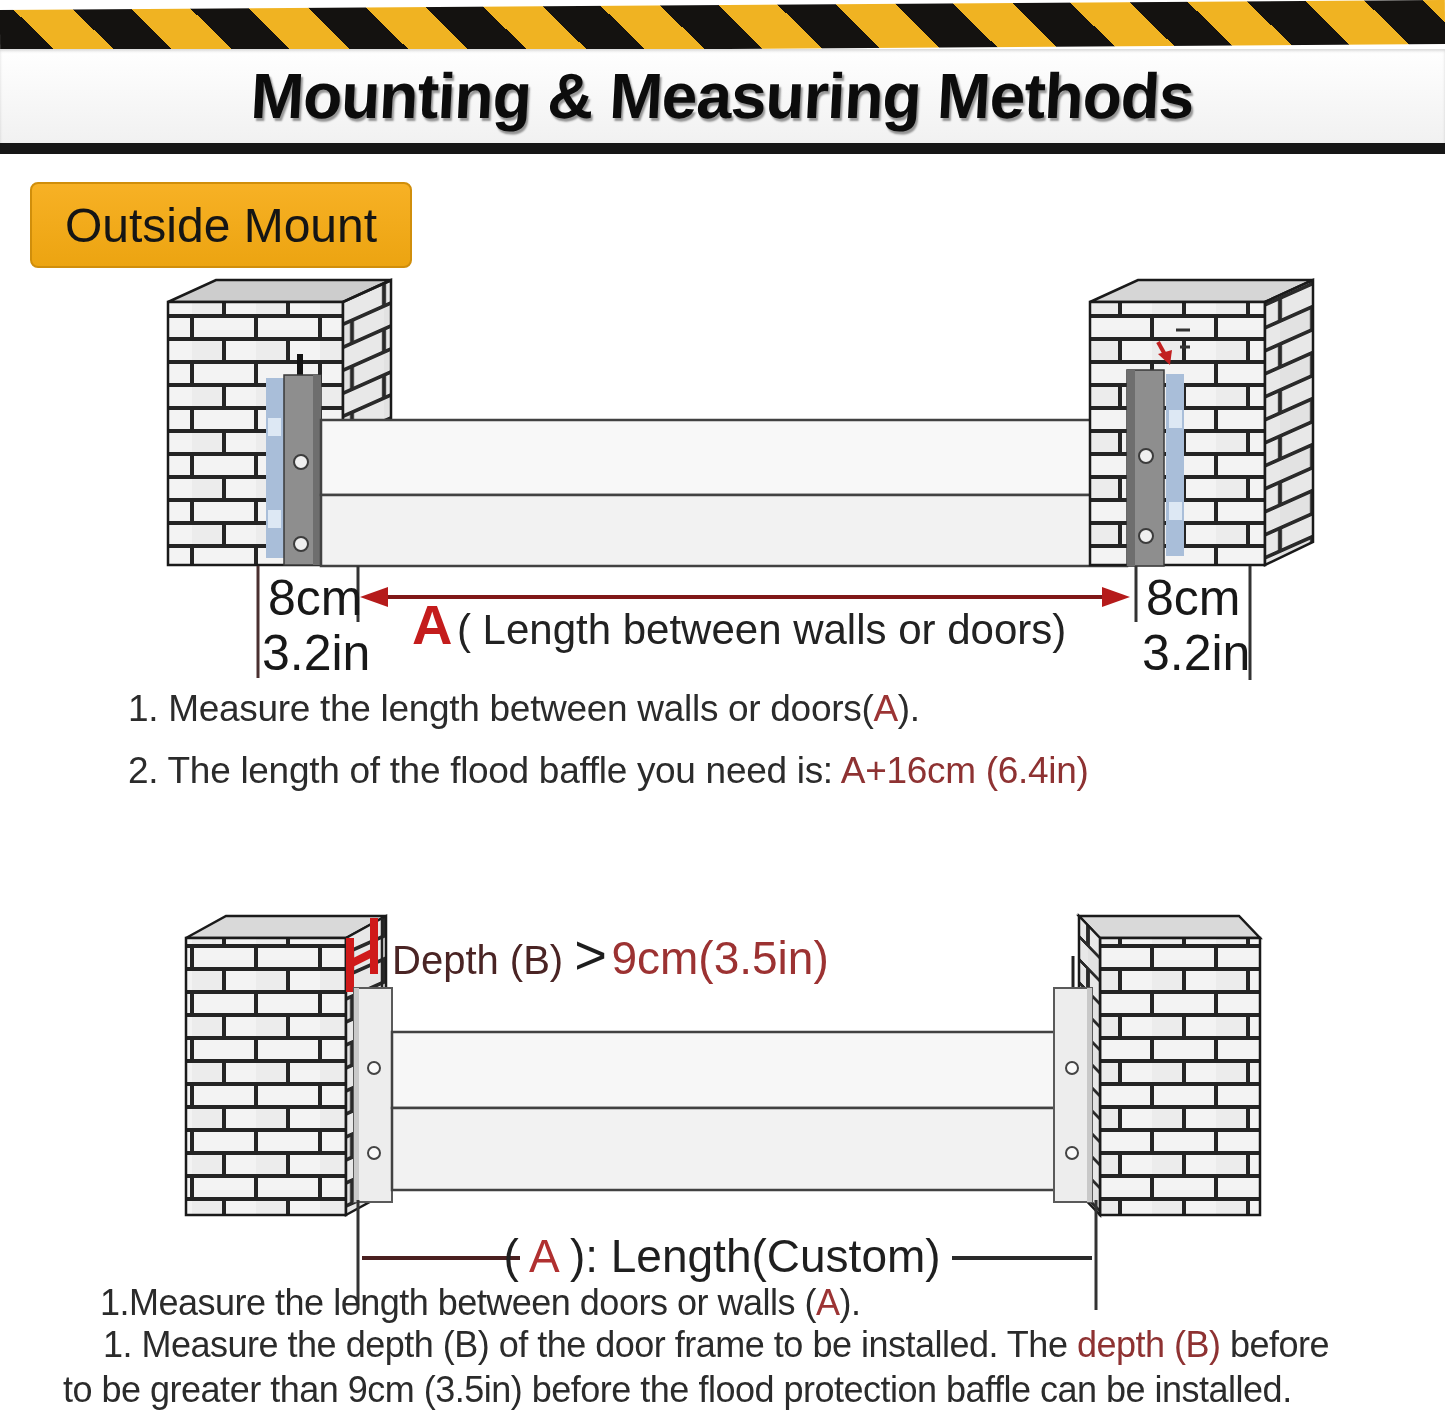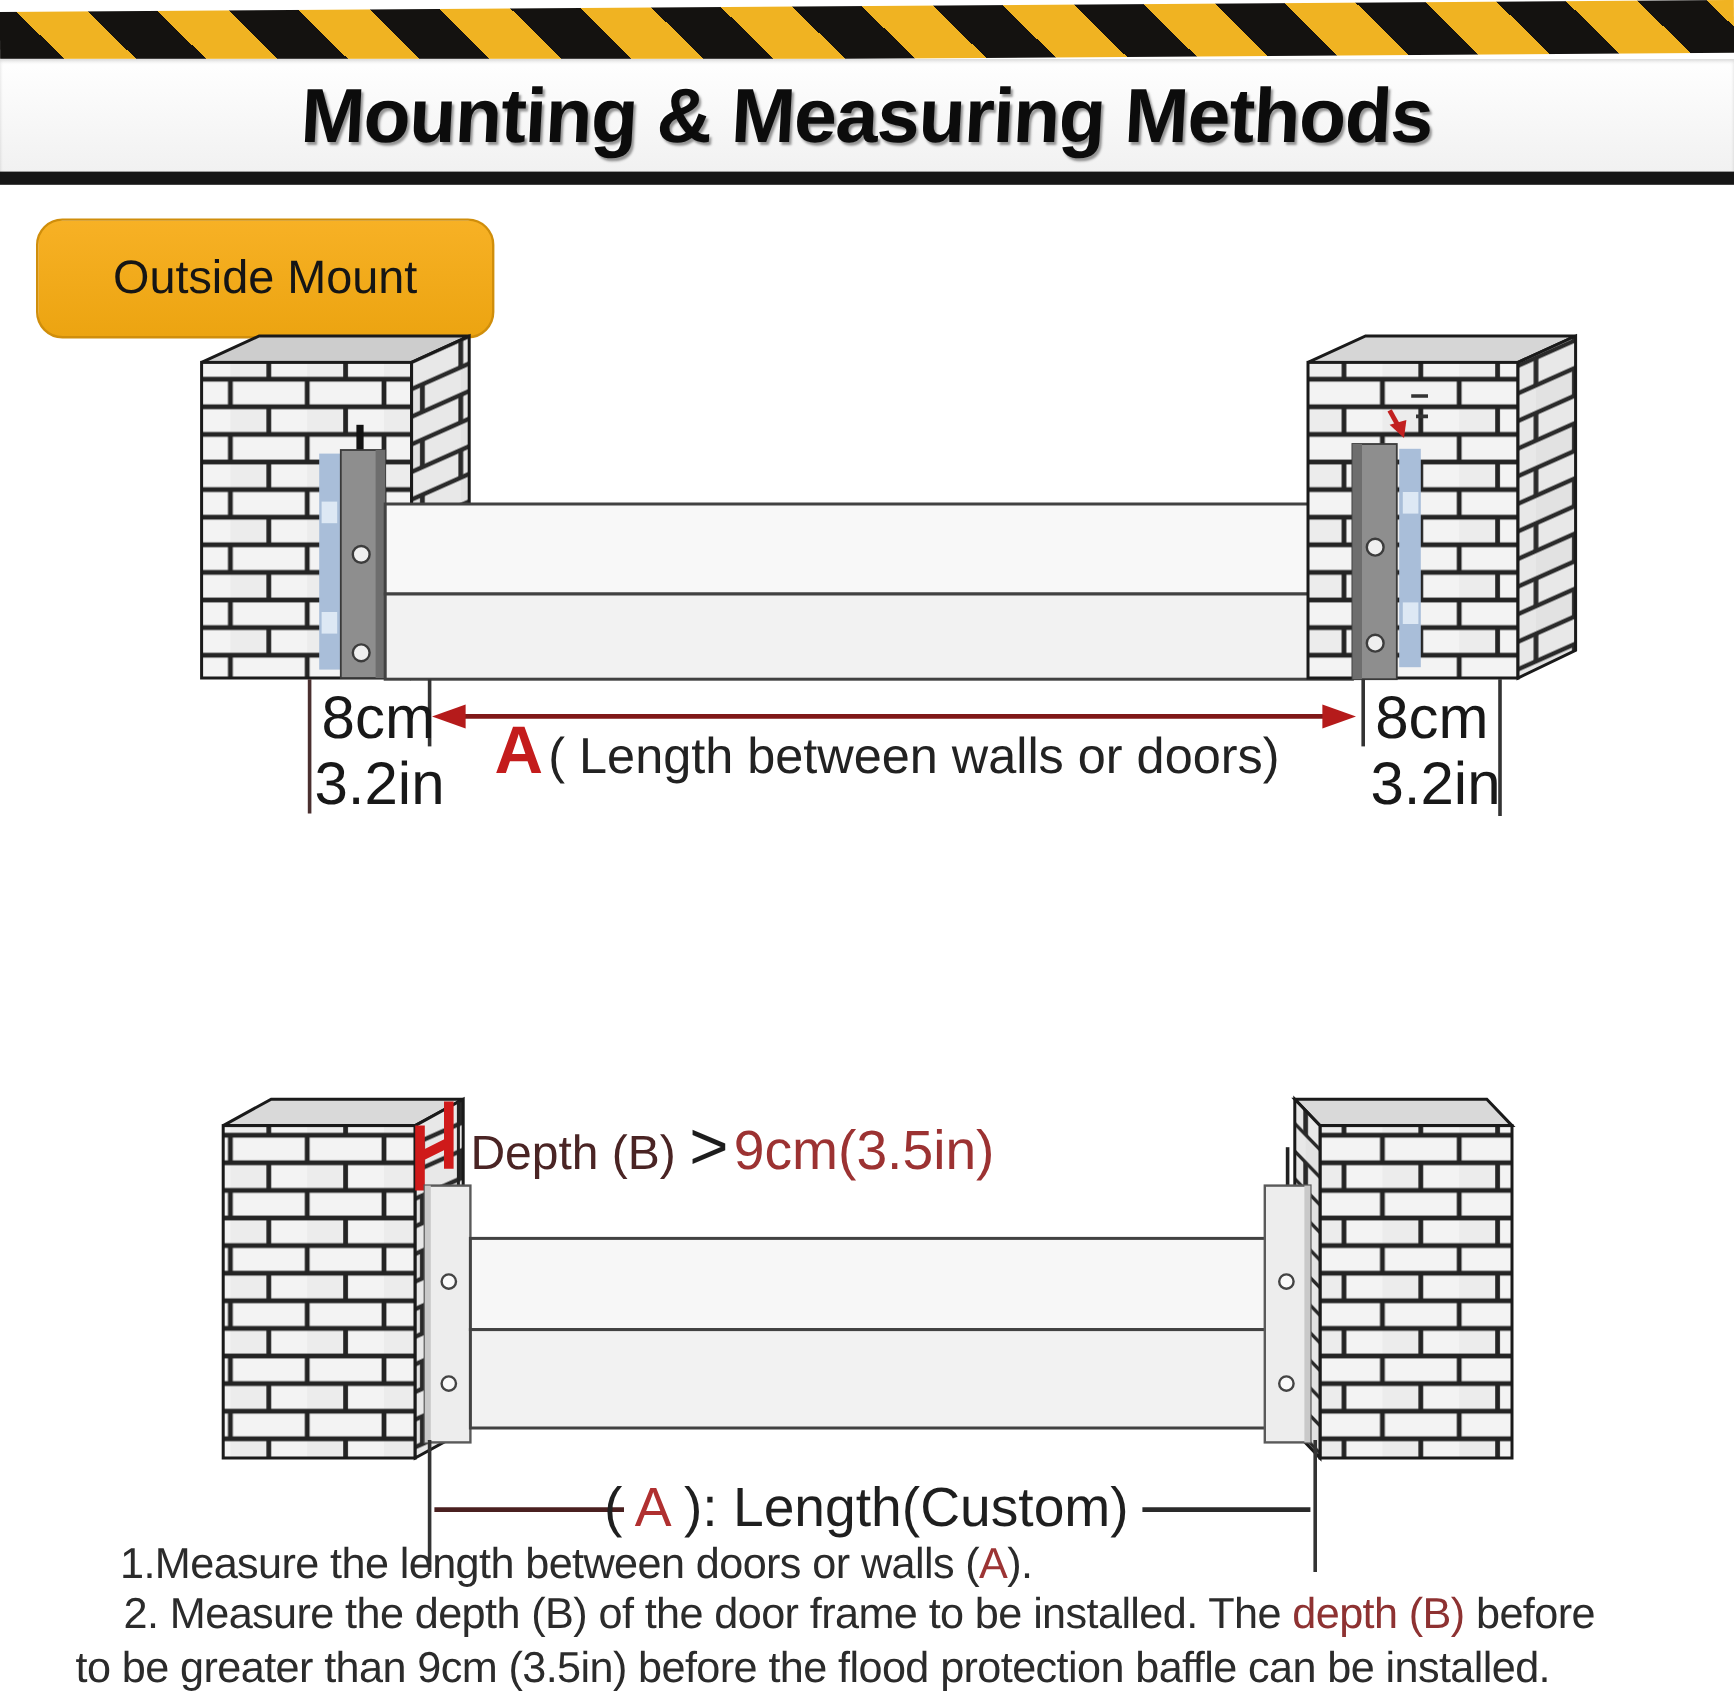--- a/index.html
+++ b/index.html
@@ -11,25 +11,25 @@
           transform:rotate(-0.4deg);}
   .titleband{position:absolute;left:0;top:49px;width:1445px;height:94px;
              background:linear-gradient(#ffffff, #f1f1f1);
              display:flex;align-items:center;justify-content:center;
              box-shadow:0 2px 3px rgba(0,0,0,.15) inset;}
   .title{font-size:64px;font-weight:bold;color:#0c0c0c;letter-spacing:-1px;
          transform:skewX(-3deg);
          text-shadow:2px 3px 2px rgba(0,0,0,.4), -1px -1px 0 rgba(255,255,255,.7);}
   .bar{position:absolute;left:0;top:143px;width:1445px;height:11px;background:#161616;}
   
-  .badge{position:absolute;left:30px;width:382px;height:100px;
+  .badge{position:absolute;left:30px;width:382px;height:86px;
          background:linear-gradient(#f7b125,#eca411);
-         border:2px solid #d08e0b;border-radius:22px;box-sizing:border-box;
+         border:2px solid #d08e0b;border-radius:8px;box-sizing:border-box;
          display:flex;align-items:center;justify-content:center;
-         font-size:39px;color:#151515;}
+         font-size:48px;color:#151515;}
   #badge-outside{top:182px;}
   #badge-inside{top:812px;}
   
   .diag{position:absolute;left:0;width:1445px;height:420px;}
   #diag-outside{top:270px;}
   #diag-inside{top:900px;}
   svg text{font-family:"Liberation Sans",sans-serif;}
   
   .steps{position:absolute;color:#2b2b2b;font-size:37px;letter-spacing:-0.3px;}
   #steps-outside{left:128px;top:688px;width:1280px;}
@@ -134,20 +134,24 @@
         <tspan font-size="42" fill="#222222">( Length between walls or doors)</tspan>
       </text>
 
       <line x1="1136" y1="296" x2="1136" y2="352" stroke="#333333" stroke-width="3"></line>
       <text x="1146" y="345" font-size="50" fill="#181818">8cm</text>
       <text x="1142" y="400" font-size="50" fill="#181818">3.2in</text>
       <line x1="1250" y1="296" x2="1250" y2="410" stroke="#333333" stroke-width="3"></line>
     </g>
   </svg>
 
+  <div class="steps" id="steps-outside">
+    <div class="line"><span>1. Measure the length between walls or doors(</span><span class="em-a">A</span><span>).</span></div>
+    <div class="line"><span>2. The length of the flood baffle you need is: </span><span class="em-red">A+16cm (6.4in)</span><span></span></div>
+  </div>
 
 
   <svg class="diag" id="diag-inside" viewBox="0 0 1445 420">
 
     <g>
       <polygon points="186,38 346,38 386,16 226,16" fill="#d9d9d9" stroke="#1a1a1a" stroke-width="2.5"></polygon>
       <rect x="186" y="38" width="160" height="277" fill="url(#bk1)" stroke="#1a1a1a" stroke-width="2.5"></rect>
       <polygon points="346,38 386,16 386,293 346,315" fill="url(#bkS)" stroke="#1a1a1a" stroke-width="2.5"></polygon>
     </g>
 
@@ -196,17 +200,17 @@
         <tspan fill="#b03030">A</tspan>
         <tspan fill="#1f1f1f">): Length(Custom)</tspan>
       </text>
       <line x1="952" y1="358" x2="1092" y2="358" stroke="#2a2a2a" stroke-width="4"></line>
       <line x1="1096" y1="300" x2="1096" y2="410" stroke="#333333" stroke-width="3"></line>
     </g>
   </svg>
 
   <div class="steps" id="steps-inside">
     <div class="l1"><span>1.Measure the length between doors or walls (</span><span class="em-a">A</span><span>).</span></div>
-    <div class="l2"><span>2. Measure the depth (B) of the door frame to be installed. The </span><span class="em-red">depth (B)</span><span> before</span></div>
+    <div class="l2"><span>1. Measure the depth (B) of the door frame to be installed. The </span><span class="em-red">depth (B)</span><span> before</span></div>
     <div class="l3">to be greater than 9cm (3.5in) before the flood protection baffle can be installed.</div>
   </div>
 
 </div>
 
 </body></html>

